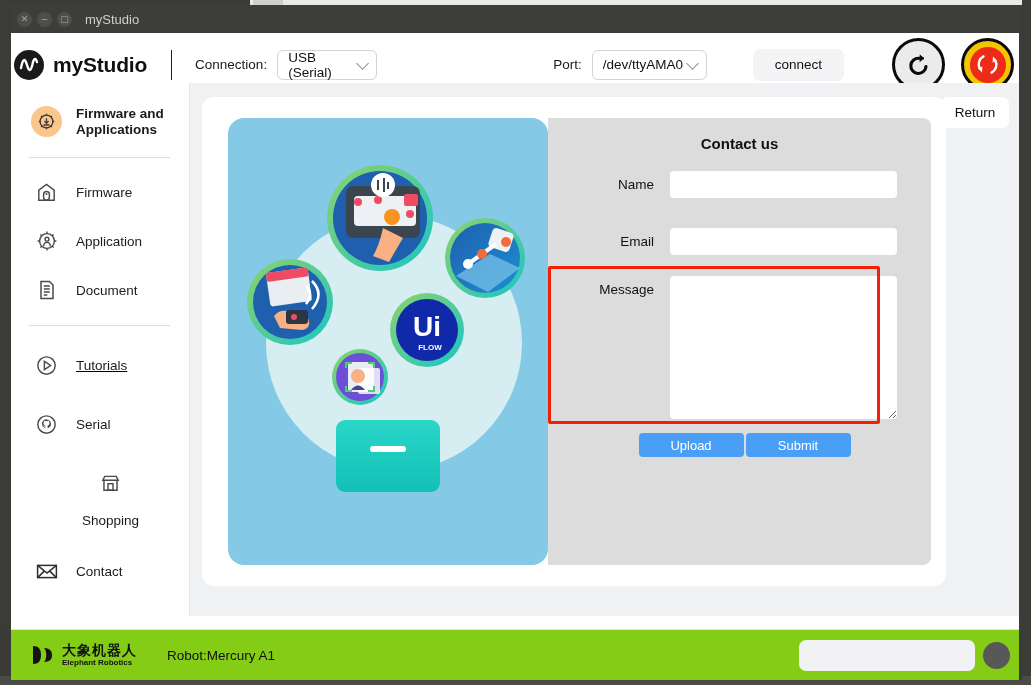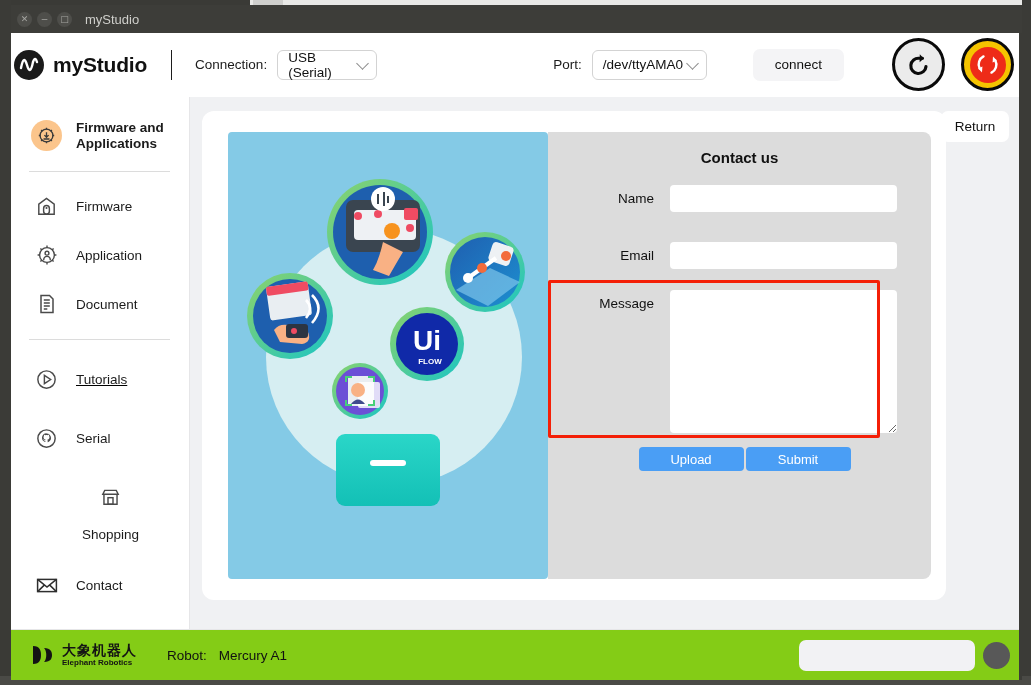--- a/index.html
+++ b/index.html
@@ -99,21 +99,21 @@
   }
   .btn-restart { background: #ebebeb; border: 3px solid #0a0a0a; }
   .btn-estop   { background: #f5c400; border: 3px solid #0a0a0a; }
   .estop-inner {
     width: 36px; height: 36px; border-radius: 50%; background: #ee2b18;
     display: flex; align-items: center; justify-content: center;
   }
 
   
   .body-split {
-    position: absolute; left: 0; top: 92px; width: 1011px; height: 533px;
+    position: absolute; left: 0; top: 78px; width: 1011px; height: 533px;
     display: flex; background: #fff;
   }
   .sidebar {
     width: 179px; background: #fff; padding-top: 14px;
     position: relative;
   }
   .sidebar::after {
     content: ""; position: absolute; right: 0; top: 0; width: 1px; height: 533px;
     background: #e6e6e8;
   }
@@ -140,21 +140,21 @@
     position: relative;
   }
   .card {
     position: absolute; left: 12px; top: 14px;
     width: 744px; height: 489px;
     background: #fff; border-radius: 12px;
     display: flex; overflow: hidden;
     padding: 21px 15px 21px 26px;
   }
   .illus {
-    width: 320px; height: 447px; border-radius: 4px;
+    width: 320px; height: 447px; border-radius: 16px;
     background: #84cae6; position: relative; overflow: hidden; flex: 0 0 320px;
   }
   .form-pane {
     flex: 1; background: #dcdcdc; border-radius: 0 8px 8px 0;
     position: relative;
   }
   .form-title {
     text-align: center; font-size: 15px; font-weight: bold; color: #111;
     margin-top: 17px;
   }
@@ -503,20 +503,20 @@
         <svg width="26" height="24" viewBox="0 0 26 24">
           <path d="M4 3 C11 3,12 8,12 12 C12 16,11 21,4 21 Z" fill="#141414"></path>
           <path d="M15 5 C22 5,23 9,23 12 C23 15,22 19,15 19 C18 16,18 8,15 5 Z" fill="#141414"></path>
         </svg>
         <div class="foot-logo-text">
           <div class="foot-logo-cn">大象机器人</div>
           <div class="foot-logo-en">Elephant Robotics</div>
         </div>
       </div>
       <div class="robot-txt">Robot:</div>
-      <div class="robot-txt" style="margin-left:12px;">Mercury A1</div>
+      <div class="robot-txt" style="margin-left:0;">Mercury A1</div>
       <div class="foot-bar"></div>
       <div class="foot-dot"></div>
     </div>
 
     <div class="app-edge"></div>
   </div>
 </div>
 
 </body></html>

